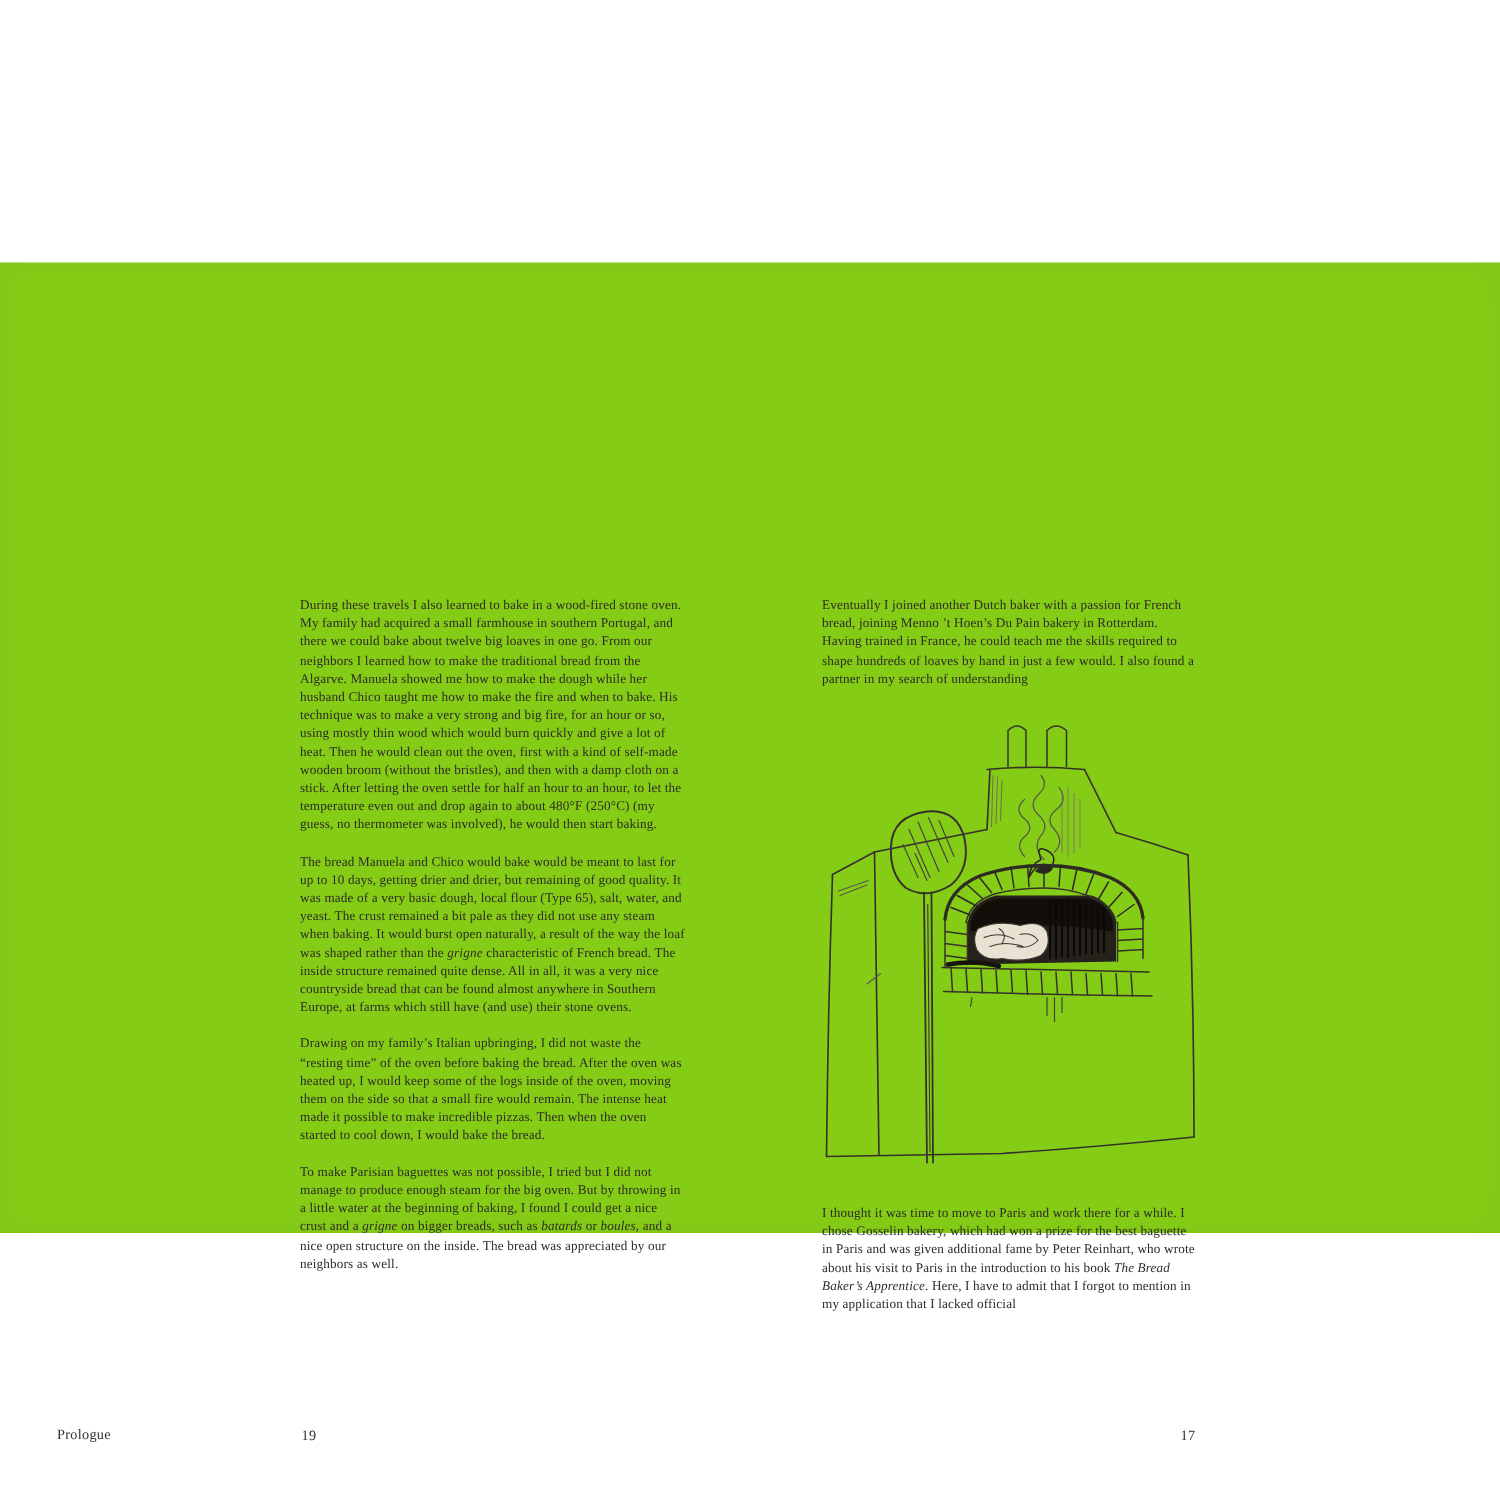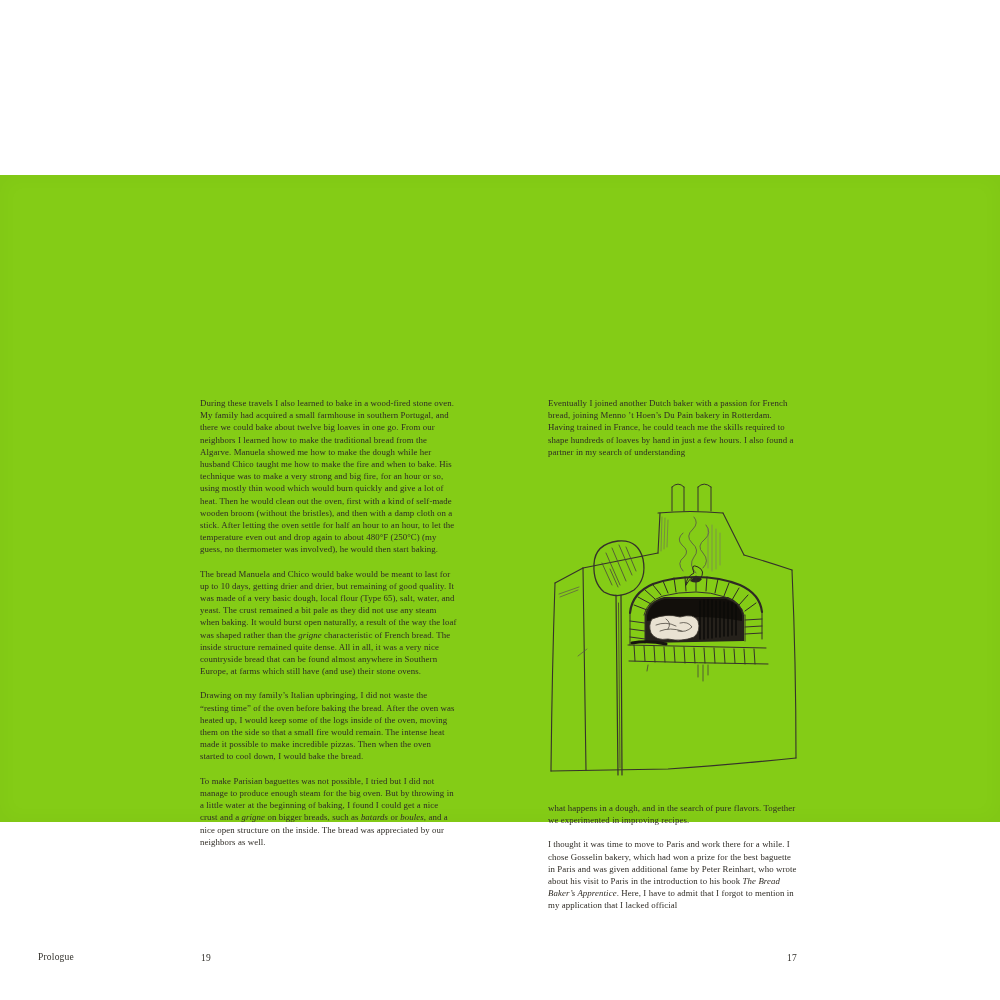--- a/index.html
+++ b/index.html
@@ -56,21 +56,21 @@
   <div class="spread">
 
     <div class="col col-left">
       <p class="para">During these travels I also learned to bake in a wood-fired stone oven. My family had acquired a small farmhouse in southern Portugal, and there we could bake about twelve big loaves in one go. From our neighbors I learned how to make the traditional bread from the Algarve. Manuela showed me how to make the dough while her husband Chico taught me how to make the fire and when to bake. His technique was to make a very strong and big fire, for an hour or so, using mostly thin wood which would burn quickly and give a lot of heat. Then he would clean out the oven, first with a kind of self-made wooden broom (without the bristles), and then with a damp cloth on a stick. After letting the oven settle for half an hour to an hour, to let the temperature even out and drop again to about 480°F (250°C) (my guess, no thermometer was involved), he would then start baking.</p>
       <p class="para">The bread Manuela and Chico would bake would be meant to last for up to 10 days, getting drier and drier, but remaining of good quality. It was made of a very basic dough, local flour (Type 65), salt, water, and yeast. The crust remained a bit pale as they did not use any steam when baking. It would burst open naturally, a result of the way the loaf was shaped rather than the <em>grigne</em> characteristic of French bread. The inside structure remained quite dense. All in all, it was a very nice countryside bread that can be found almost anywhere in Southern Europe, at farms which still have (and use) their stone ovens.</p>
       <p class="para">Drawing on my family’s Italian upbringing, I did not waste the “resting time” of the oven before baking the bread. After the oven was heated up, I would keep some of the logs inside of the oven, moving them on the side so that a small fire would remain. The intense heat made it possible to make incredible pizzas. Then when the oven started to cool down, I would bake the bread.</p>
       <p class="para">To make Parisian baguettes was not possible, I tried but I did not manage to produce enough steam for the big oven. But by throwing in a little water at the beginning of baking, I found I could get a nice crust and a <em>grigne</em> on bigger breads, such as <em>batards</em> or <em>boules</em>, and a nice open structure on the inside. The bread was appreciated by our neighbors as well.</p>
     </div>
 
     <div class="col col-right-top">
-      <p class="para">Eventually I joined another Dutch baker with a passion for French bread, joining Menno ’t Hoen’s Du Pain bakery in Rotterdam. Having trained in France, he could teach me the skills required to shape hundreds of loaves by hand in just a few hours. I also found a partner in my search of understanding</p>
+      <p class="para">Eventually I joined another Dutch baker with a passion for French bread, joining Menno ’t Hoen’s Du Pain bakery in Rotterdam. Having trained in France, he could teach me the skills required to shape hundreds of loaves by hand in just a few would. I also found a partner in my search of understanding</p>
     </div>
 
     <svg class="illustration" viewBox="0 0 250 310" xmlns="http://www.w3.org/2000/svg">
       <g fill="none" stroke="#36322b" stroke-linecap="round" stroke-linejoin="round">
 
         <g>
           <path stroke-width="1.1" d="M7,110 L35,95"></path>
           <path stroke-width="1.1" d="M7,110 Q4,200 3,298"></path>
           <path stroke-width="1.1" d="M35,95 Q37,200 38,297"></path>
           <path stroke-width="1.1" d="M3,298 L120,296 Q180,292 248,285"></path>
@@ -123,21 +123,20 @@
         <g>
           <path stroke-width="1.3" d="M70,68 Q90,66 95,86 Q99,106 86,117 Q70,127 56,119 Q45,110 46,91 Q47,71 70,68 Z"></path>
           <path stroke-width="0.8" stroke="#4a453c" d="M58,80 L72,112 M64,75 L78,108 M71,72 L84,102 M54,90 L64,112 M78,74 L88,98 M62,96 L70,114"></path>
           <path stroke-width="1.2" d="M68,122 L70,302 M73,122 L74,302"></path>
           <path stroke-width="0.7" d="M70.5,130 L72,295"></path>
         </g>
       </g>
     </svg>
 
     <div class="col col-right-bottom">
-      <p class="para">what happens in a dough, and in the search of pure flavors. Together we experimented in improving recipes.</p>
       <p class="para">I thought it was time to move to Paris and work there for a while. I chose Gosselin bakery, which had won a prize for the best baguette in Paris and was given additional fame by Peter Reinhart, who wrote about his visit to Paris in the introduction to his book <em>The Bread Baker’s Apprentice</em>. Here, I have to admit that I forgot to mention in my application that I lacked official</p>
     </div>
 
     <div class="footer-item section-label">Prologue</div>
     <div class="footer-item pagenum-left">19</div>
     <div class="footer-item pagenum-right">17</div>
 
   </div>
 </div>
 

